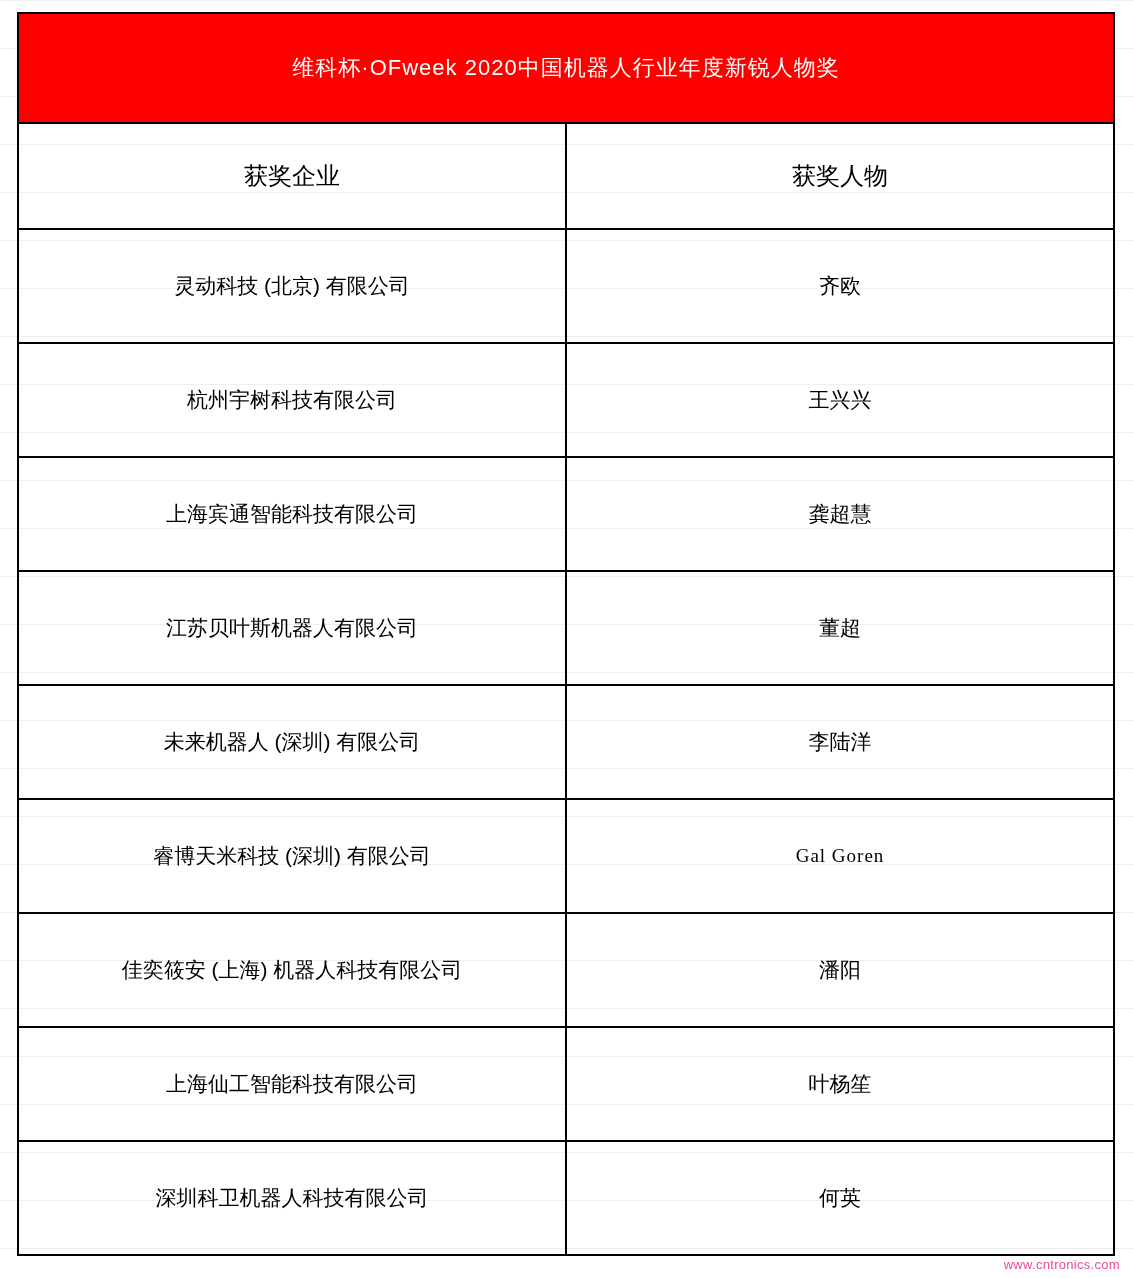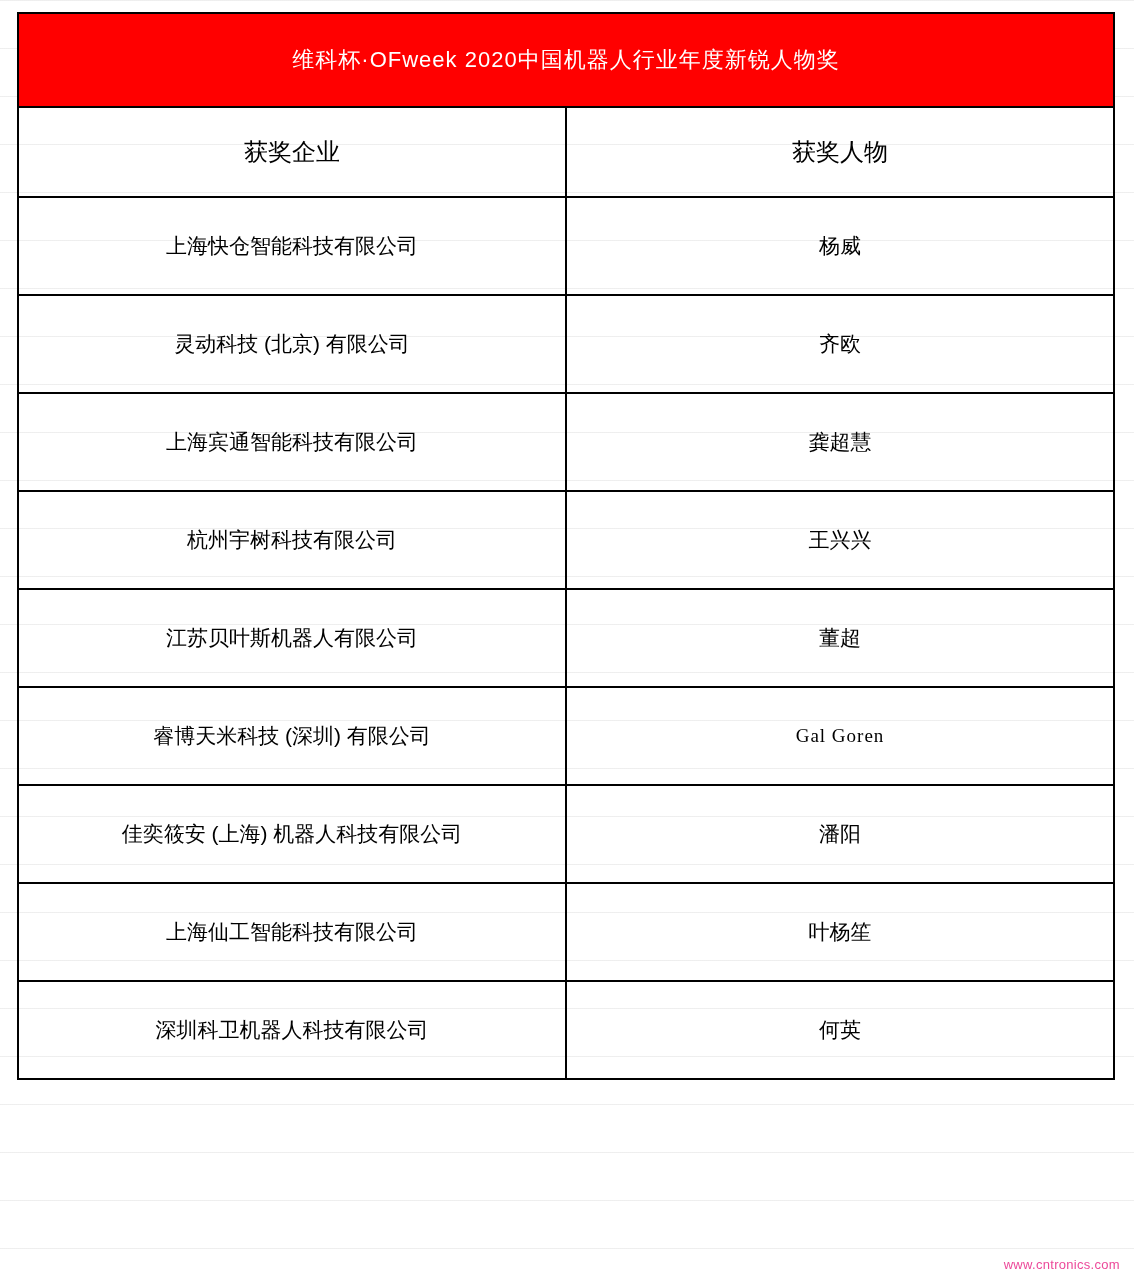--- a/index.html
+++ b/index.html
@@ -38,21 +38,21 @@
     top: 12px;
     width: 1098px;
   }
   table.award {
     border-collapse: collapse;
     width: 1098px;
     table-layout: fixed;
   }
   table.award td, table.award th {
     border: 2px solid #000000;
-    padding: 0;
+    padding: 8px;
     text-align: center;
     vertical-align: middle;
     font-weight: normal;
   }
   .title-cell {
     background: #ff0000;
     color: #ffffff;
     height: 92px;
     font-size: 22px;
     font-weight: bold;
@@ -104,38 +104,38 @@
           <td class="title-cell" colspan="2">
             <span class="title-text">维科杯·OFweek  2020中国机器人行业年度新锐人物奖</span>
           </td>
         </tr>
         <tr>
           <td class="head-cell col-company">获奖企业</td>
           <td class="head-cell col-person">获奖人物</td>
         </tr>
 
         <tr>
-          <td class="body-cell col-company">上海快仓智能科技有限公司</td>
-          <td class="body-cell col-person">杨威</td>
+          <td class="body-cell col-company">灵动科技 (北京) 有限公司</td>
+          <td class="body-cell col-person">齐欧</td>
         </tr>
         <tr>
-          <td class="body-cell col-company">灵动科技 (北京) 有限公司</td>
-          <td class="body-cell col-person">齐欧</td>
+          <td class="body-cell col-company">杭州宇树科技有限公司</td>
+          <td class="body-cell col-person">王兴兴</td>
         </tr>
         <tr>
           <td class="body-cell col-company">上海宾通智能科技有限公司</td>
           <td class="body-cell col-person">龚超慧</td>
         </tr>
         <tr>
-          <td class="body-cell col-company">杭州宇树科技有限公司</td>
-          <td class="body-cell col-person">王兴兴</td>
+          <td class="body-cell col-company">江苏贝叶斯机器人有限公司</td>
+          <td class="body-cell col-person">董超</td>
         </tr>
         <tr>
-          <td class="body-cell col-company">江苏贝叶斯机器人有限公司</td>
-          <td class="body-cell col-person">董超</td>
+          <td class="body-cell col-company">未来机器人 (深圳) 有限公司</td>
+          <td class="body-cell col-person">李陆洋</td>
         </tr>
         <tr>
           <td class="body-cell col-company">睿博天米科技 (深圳) 有限公司</td>
           <td class="body-cell col-person latin">Gal Goren</td>
         </tr>
         <tr>
           <td class="body-cell col-company">佳奕筱安 (上海) 机器人科技有限公司</td>
           <td class="body-cell col-person">潘阳</td>
         </tr>
         <tr>

